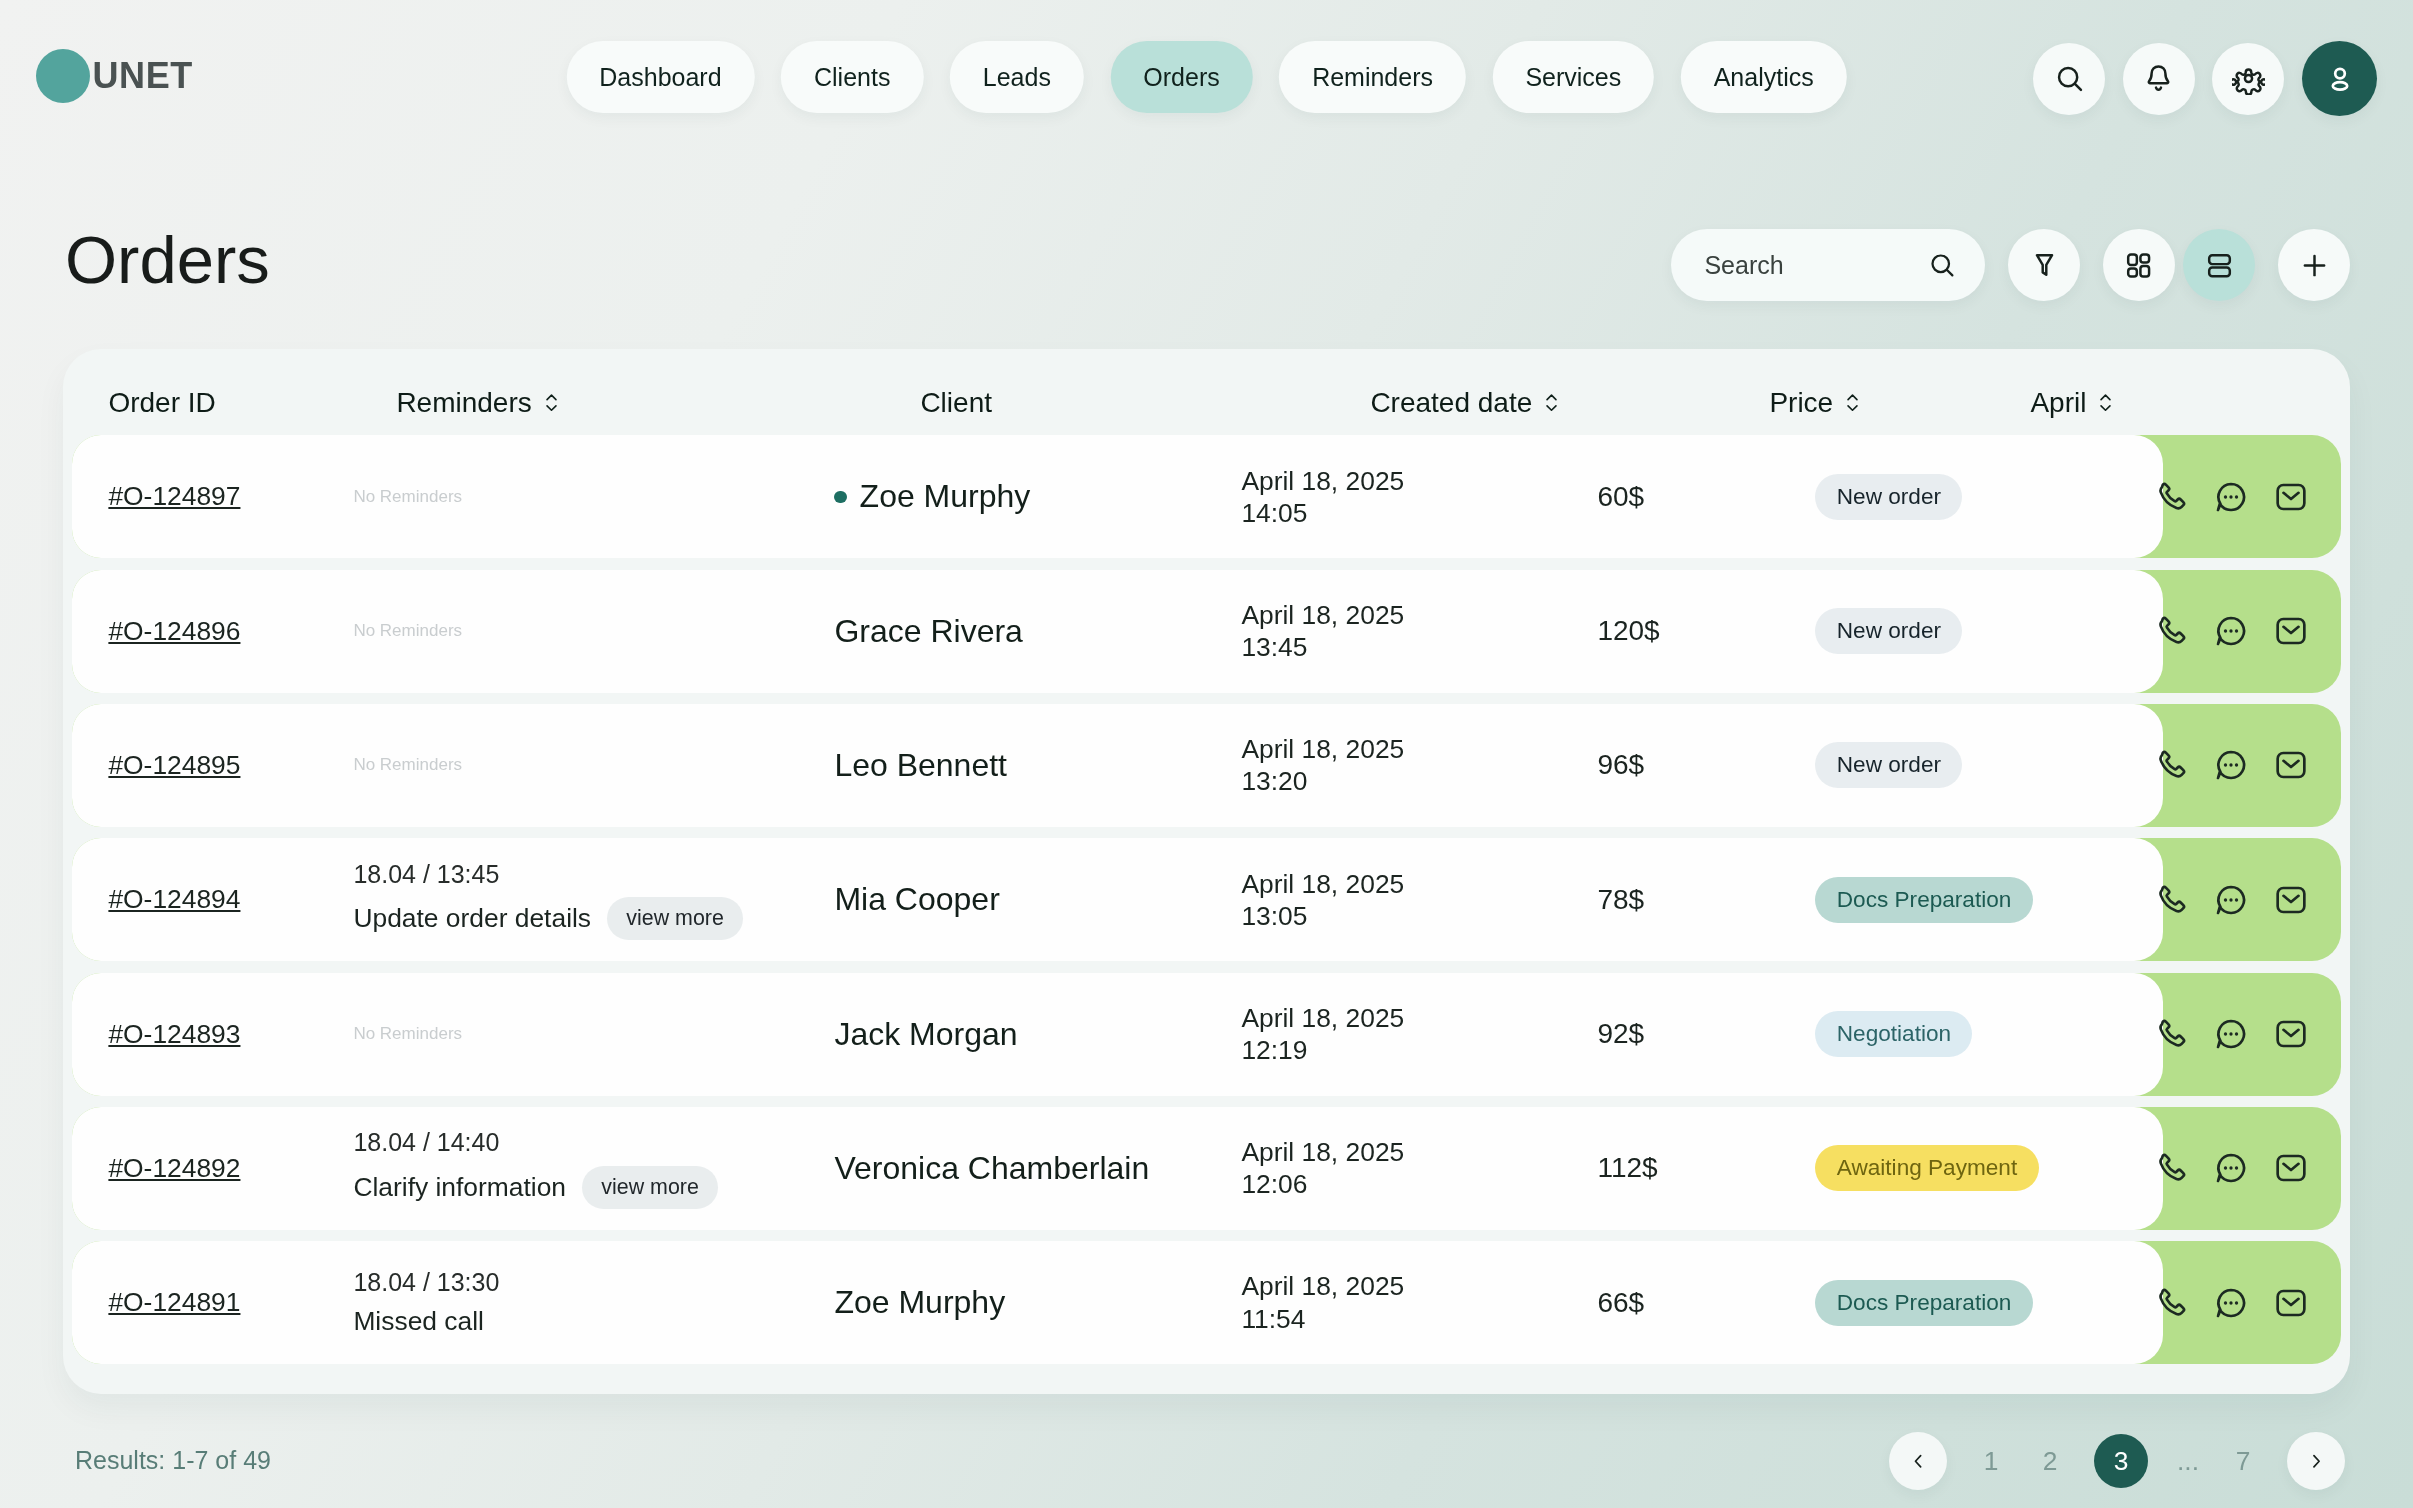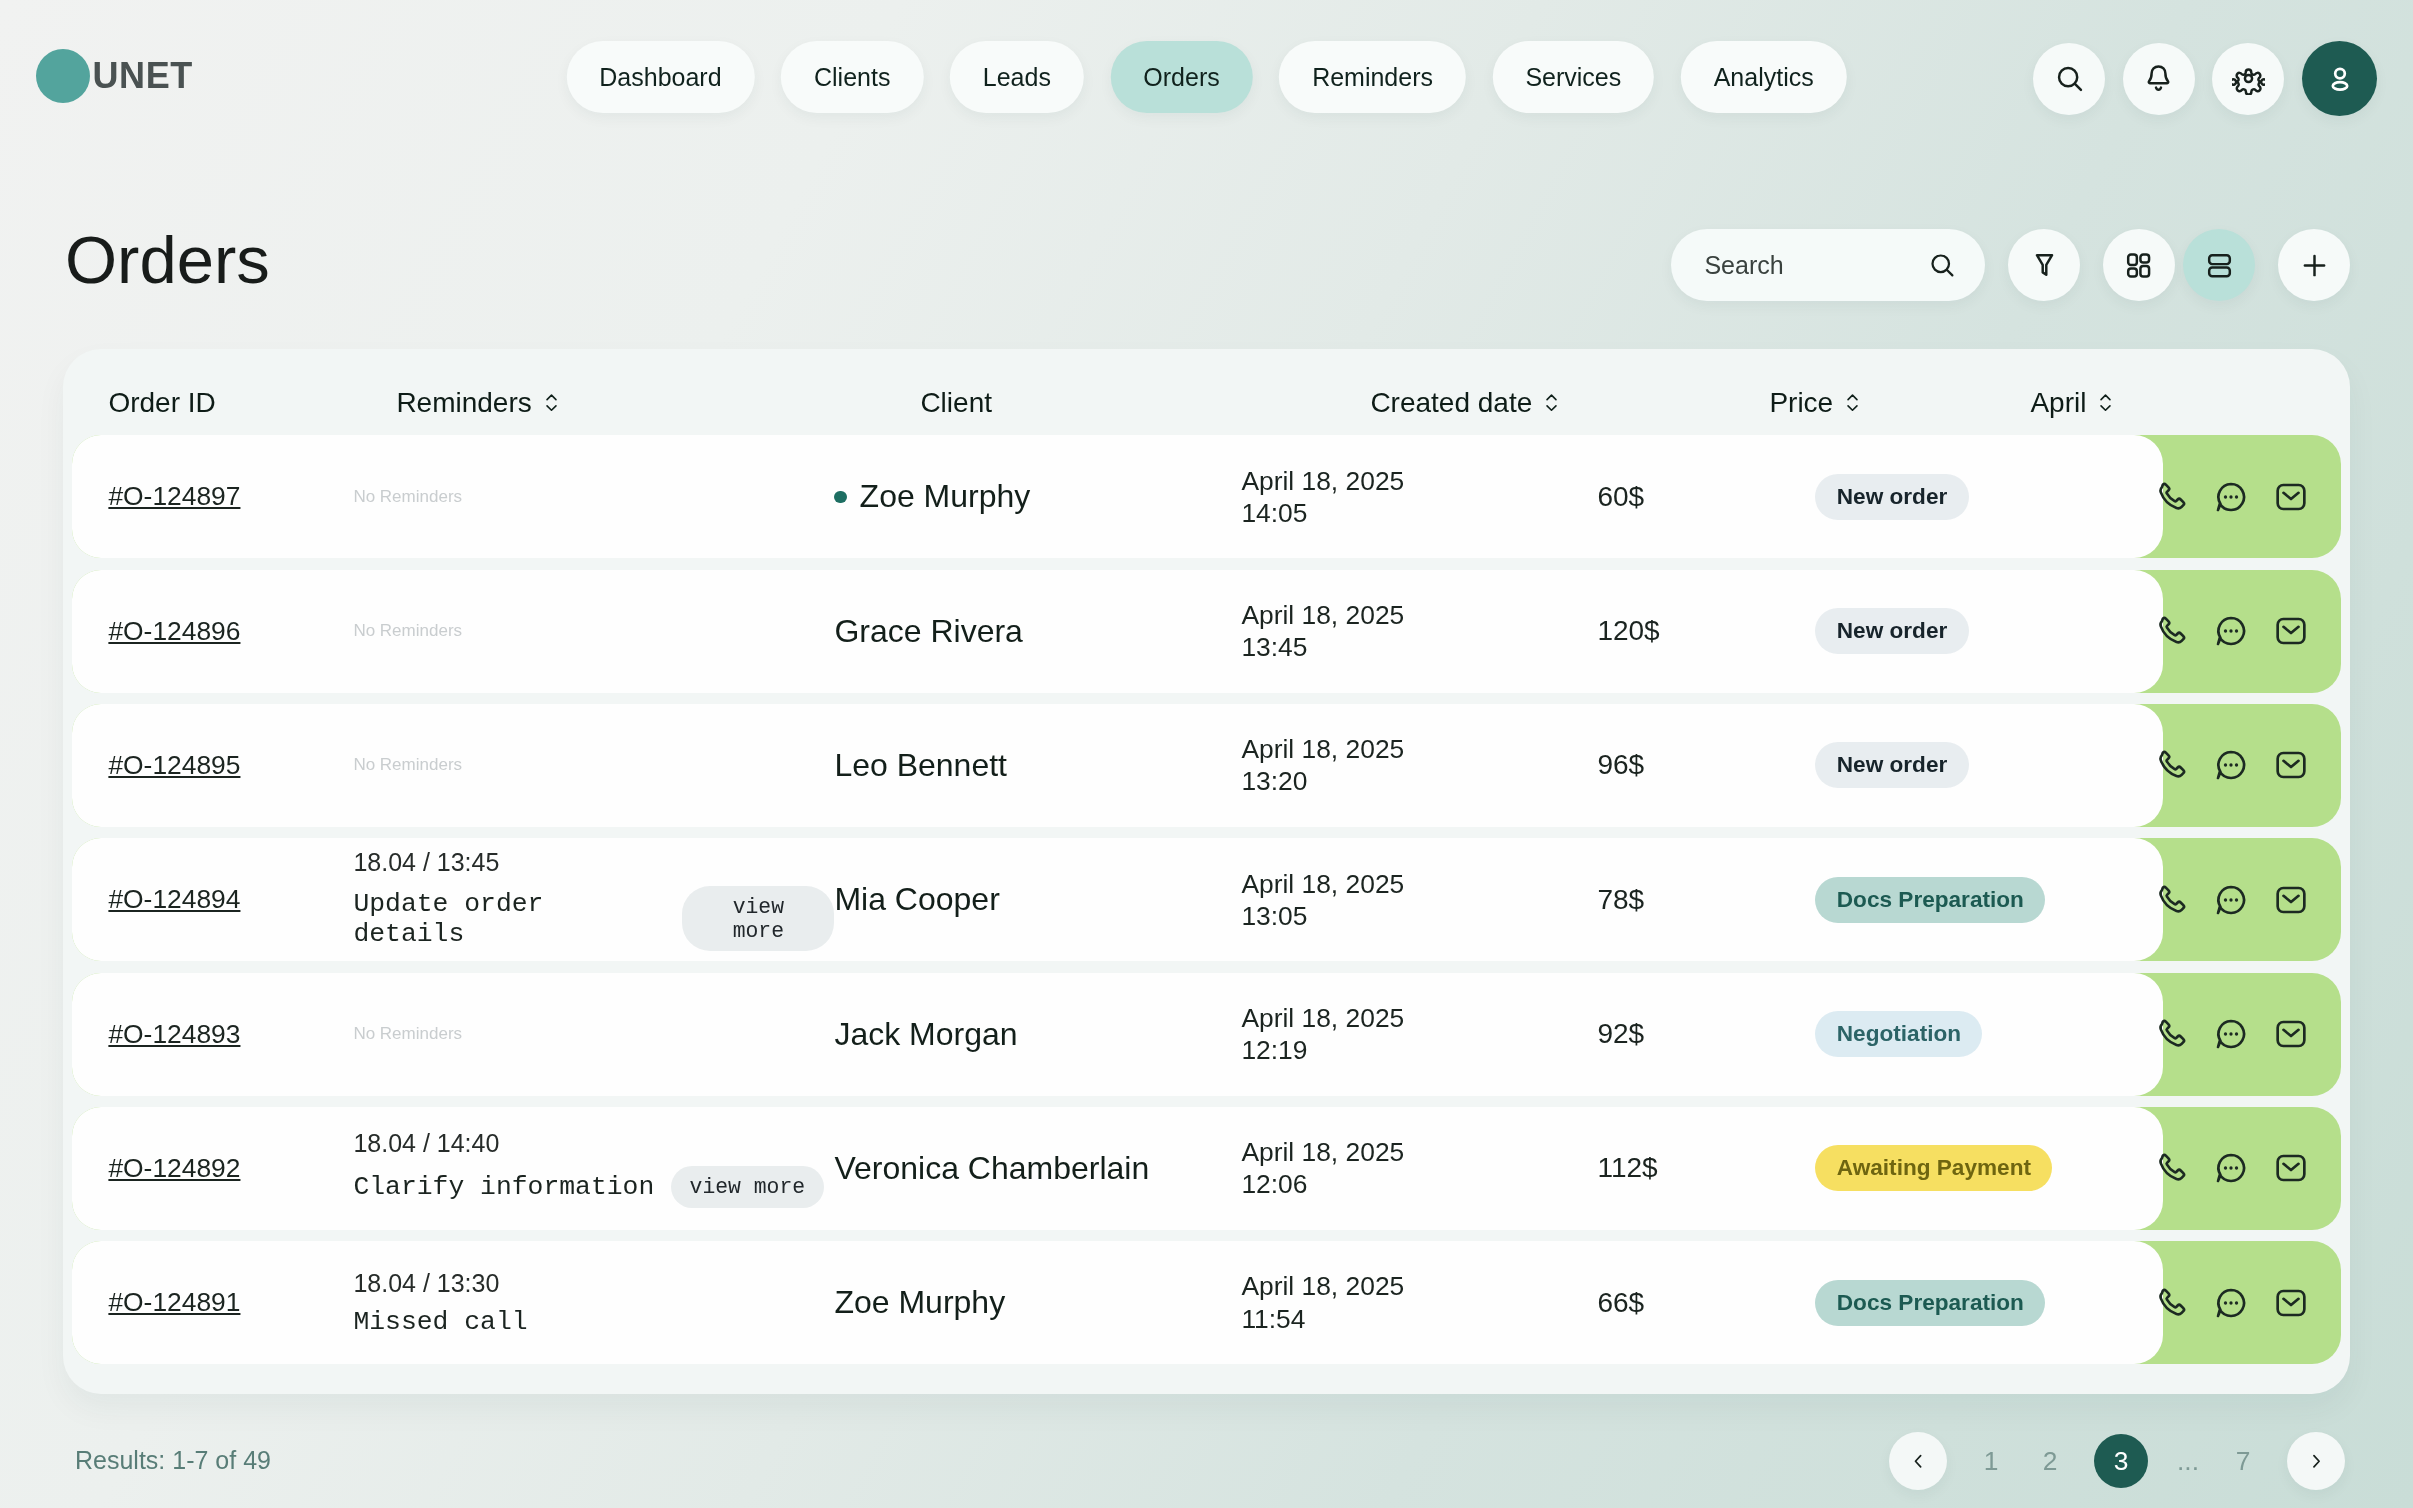--- a/index.html
+++ b/index.html
@@ -68,29 +68,29 @@
   .th.sortable { cursor:pointer; }
   .sort-ic { width:19px; height:21.4px; }
 
   .row { position:relative; height:123px; border-radius:29px; background:#b5df8b; margin-bottom:11.3px; }
   .row-white { position:absolute; top:0; bottom:0; left:0; right:178px; background:#fefefe; border-radius:29px; }
   .row .grid7 { position:absolute; inset:0; }
 
   .oid { font-size:26.4px; color:#1b2420;text-decoration:underline; }
   .no-rem { font-size:17px; color:#c9cdcf; }
   .rem-date { font-size:25px; color:#272c2a; display:block; margin-bottom:8.8px; }
-  .rem-line { display:flex; align-items:center; gap:16.3px;font-family:Liberation Mono, monospace; }
+  .rem-line { display:flex; align-items:center; gap:16.3px; }
   .rem-task { font-size:26.4px; color:#1b2420; }
   .view-more { border:none; cursor:pointer; font-family:inherit; background:#e9edee; color:#21272b;
     font-size:21.4px; padding:8.8px 19px; border-radius:28px; }
   .client { display:flex; align-items:center; gap:12.6px; font-size:32px; color:#131f1a; }
   .cdot { width:12.6px; height:12.6px; border-radius:50%; background:#1d6e62; flex:none; }
   .cdate { font-size:26.4px; color:#1b2420; line-height:1.22; }
   .price { font-size:28px; color:#1b2420; }
-  .badge { display:inline-block; font-size:22.6px; font-weight:700; padding:10px 21.4px; border-radius:29px; }
+  .badge { display:inline-block; font-size:22.6px; font-weight:400; padding:10px 21.4px; border-radius:29px; }
   .badge--gray   { background:#e8edf0; color:#17242b; }
   .badge--teal   { background:#b8d8d2; color:#1c5a52; }
   .badge--blue   { background:#dcebf2; color:#2c6467; }
   .badge--yellow { background:#f6df61; color:#6e6510; }
   .actions { display:flex; justify-content:flex-end; gap:20px; padding-right:30px; }
   .act-btn { width:40px; height:40px; border:none; background:transparent; cursor:pointer; padding:0; }
   .act-btn svg { width:40px; height:40px; }
   .stroke-g { fill:none; stroke:#1c2a22; stroke-width:1.6; stroke-linecap:round; stroke-linejoin:round; }
 
   

